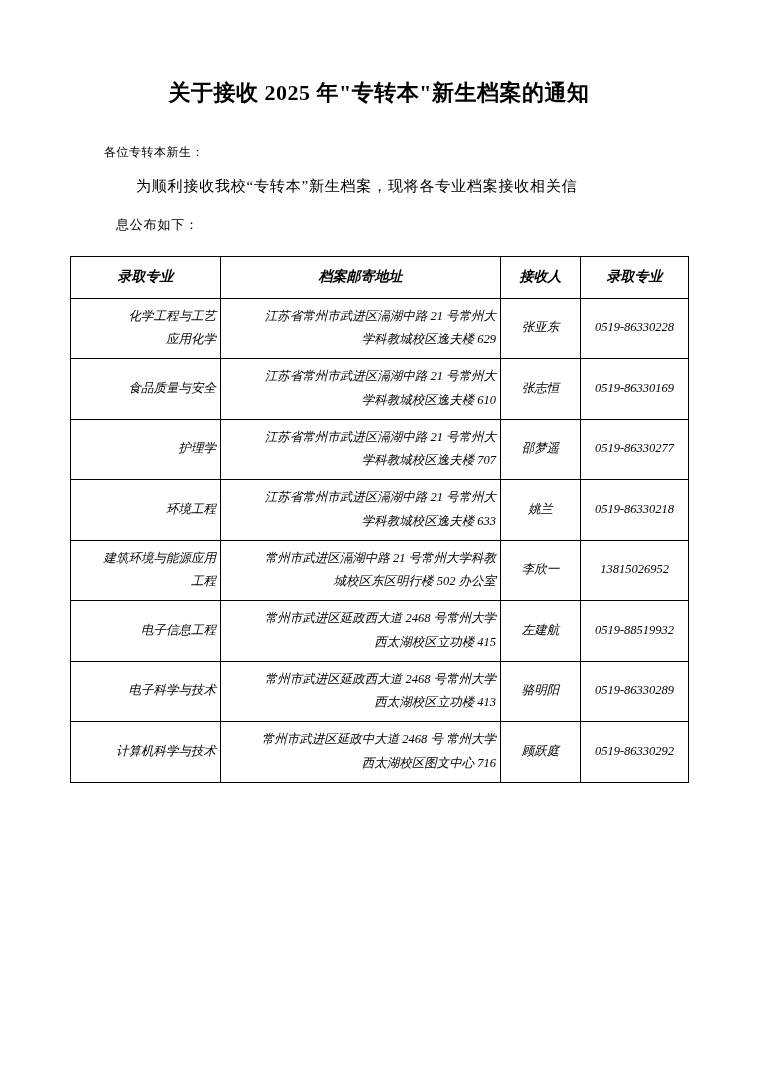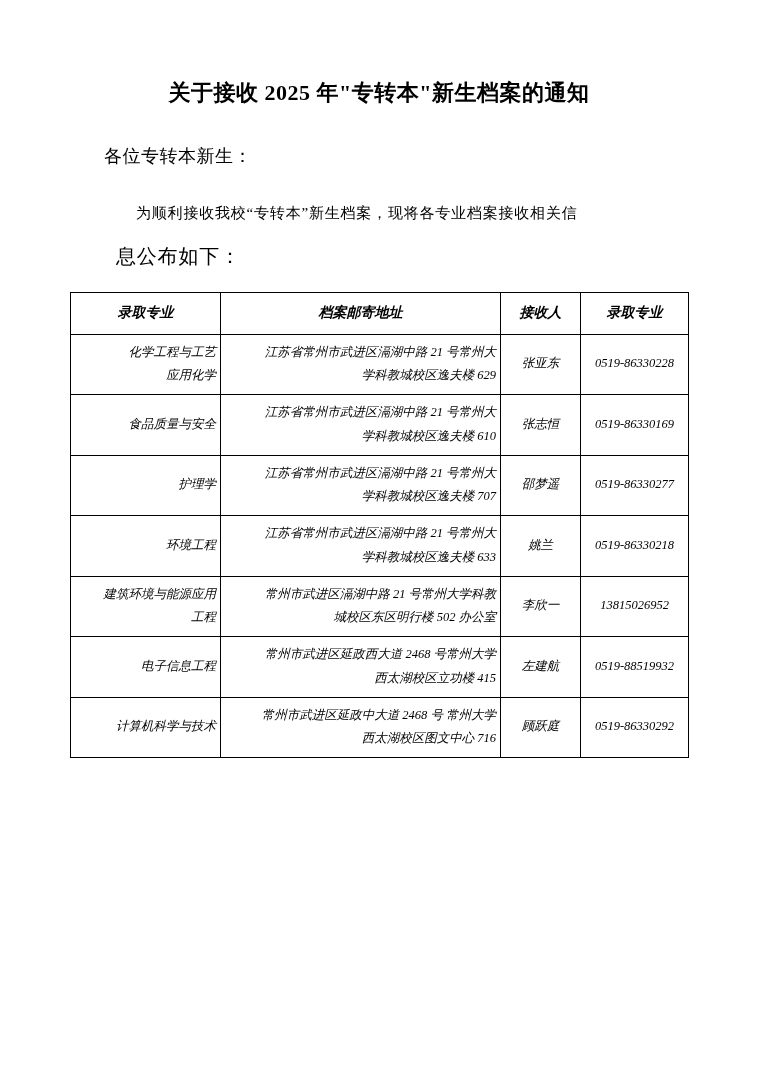--- a/index.html
+++ b/index.html
@@ -25,33 +25,33 @@
   .doc-title {
     text-align: center;
     font-size: 22px;
     font-weight: bold;
     letter-spacing: 0.5px;
     margin-top: 78px;
     margin-bottom: 0;
     font-family: "Liberation Serif", "DejaVu Serif", serif;
   }
   .salutation {
-    font-size: 18px;
+    font-size: 12px;
     margin-top: 36px;
     margin-left: 34px;
     letter-spacing: 0.5px;
   }
   .para {
     font-size: 15px;
-    margin-top: 36px;
+    margin-top: 16px;
     margin-left: 66px;
     letter-spacing: 0.8px;
   }
   .para2 {
-    font-size: 20px;
+    font-size: 13px;
     margin-top: 20px;
     margin-left: 46px;
     letter-spacing: 0.8px;
     margin-bottom: 0;
     font-family: Liberation Serif, serif;
   }
   table.archive-table {
     border-collapse: collapse;
     width: 618px;
     margin-top: 22px;
@@ -186,20 +186,31 @@
           <span class="cell-line">电子信息工程</span>
         </td>
         <td class="addr">
           <span class="cell-line">常州市武进区延政西大道 2468 号常州大学</span>
           <span class="cell-line">西太湖校区立功楼 415</span>
         </td>
         <td>左建航</td>
         <td>0519-88519932</td>
       </tr>
 
+      <tr>
+        <td class="major">
+          <span class="cell-line">电子科学与技术</span>
+        </td>
+        <td class="addr">
+          <span class="cell-line">常州市武进区延政西大道 2468 号常州大学</span>
+          <span class="cell-line">西太湖校区立功楼 413</span>
+        </td>
+        <td>骆明阳</td>
+        <td>0519-86330289</td>
+      </tr>
 
 
       <tr>
         <td class="major">
           <span class="cell-line">计算机科学与技术</span>
         </td>
         <td class="addr">
           <span class="cell-line">常州市武进区延政中大道 2468 号 常州大学</span>
           <span class="cell-line">西太湖校区图文中心 716</span>
         </td>

